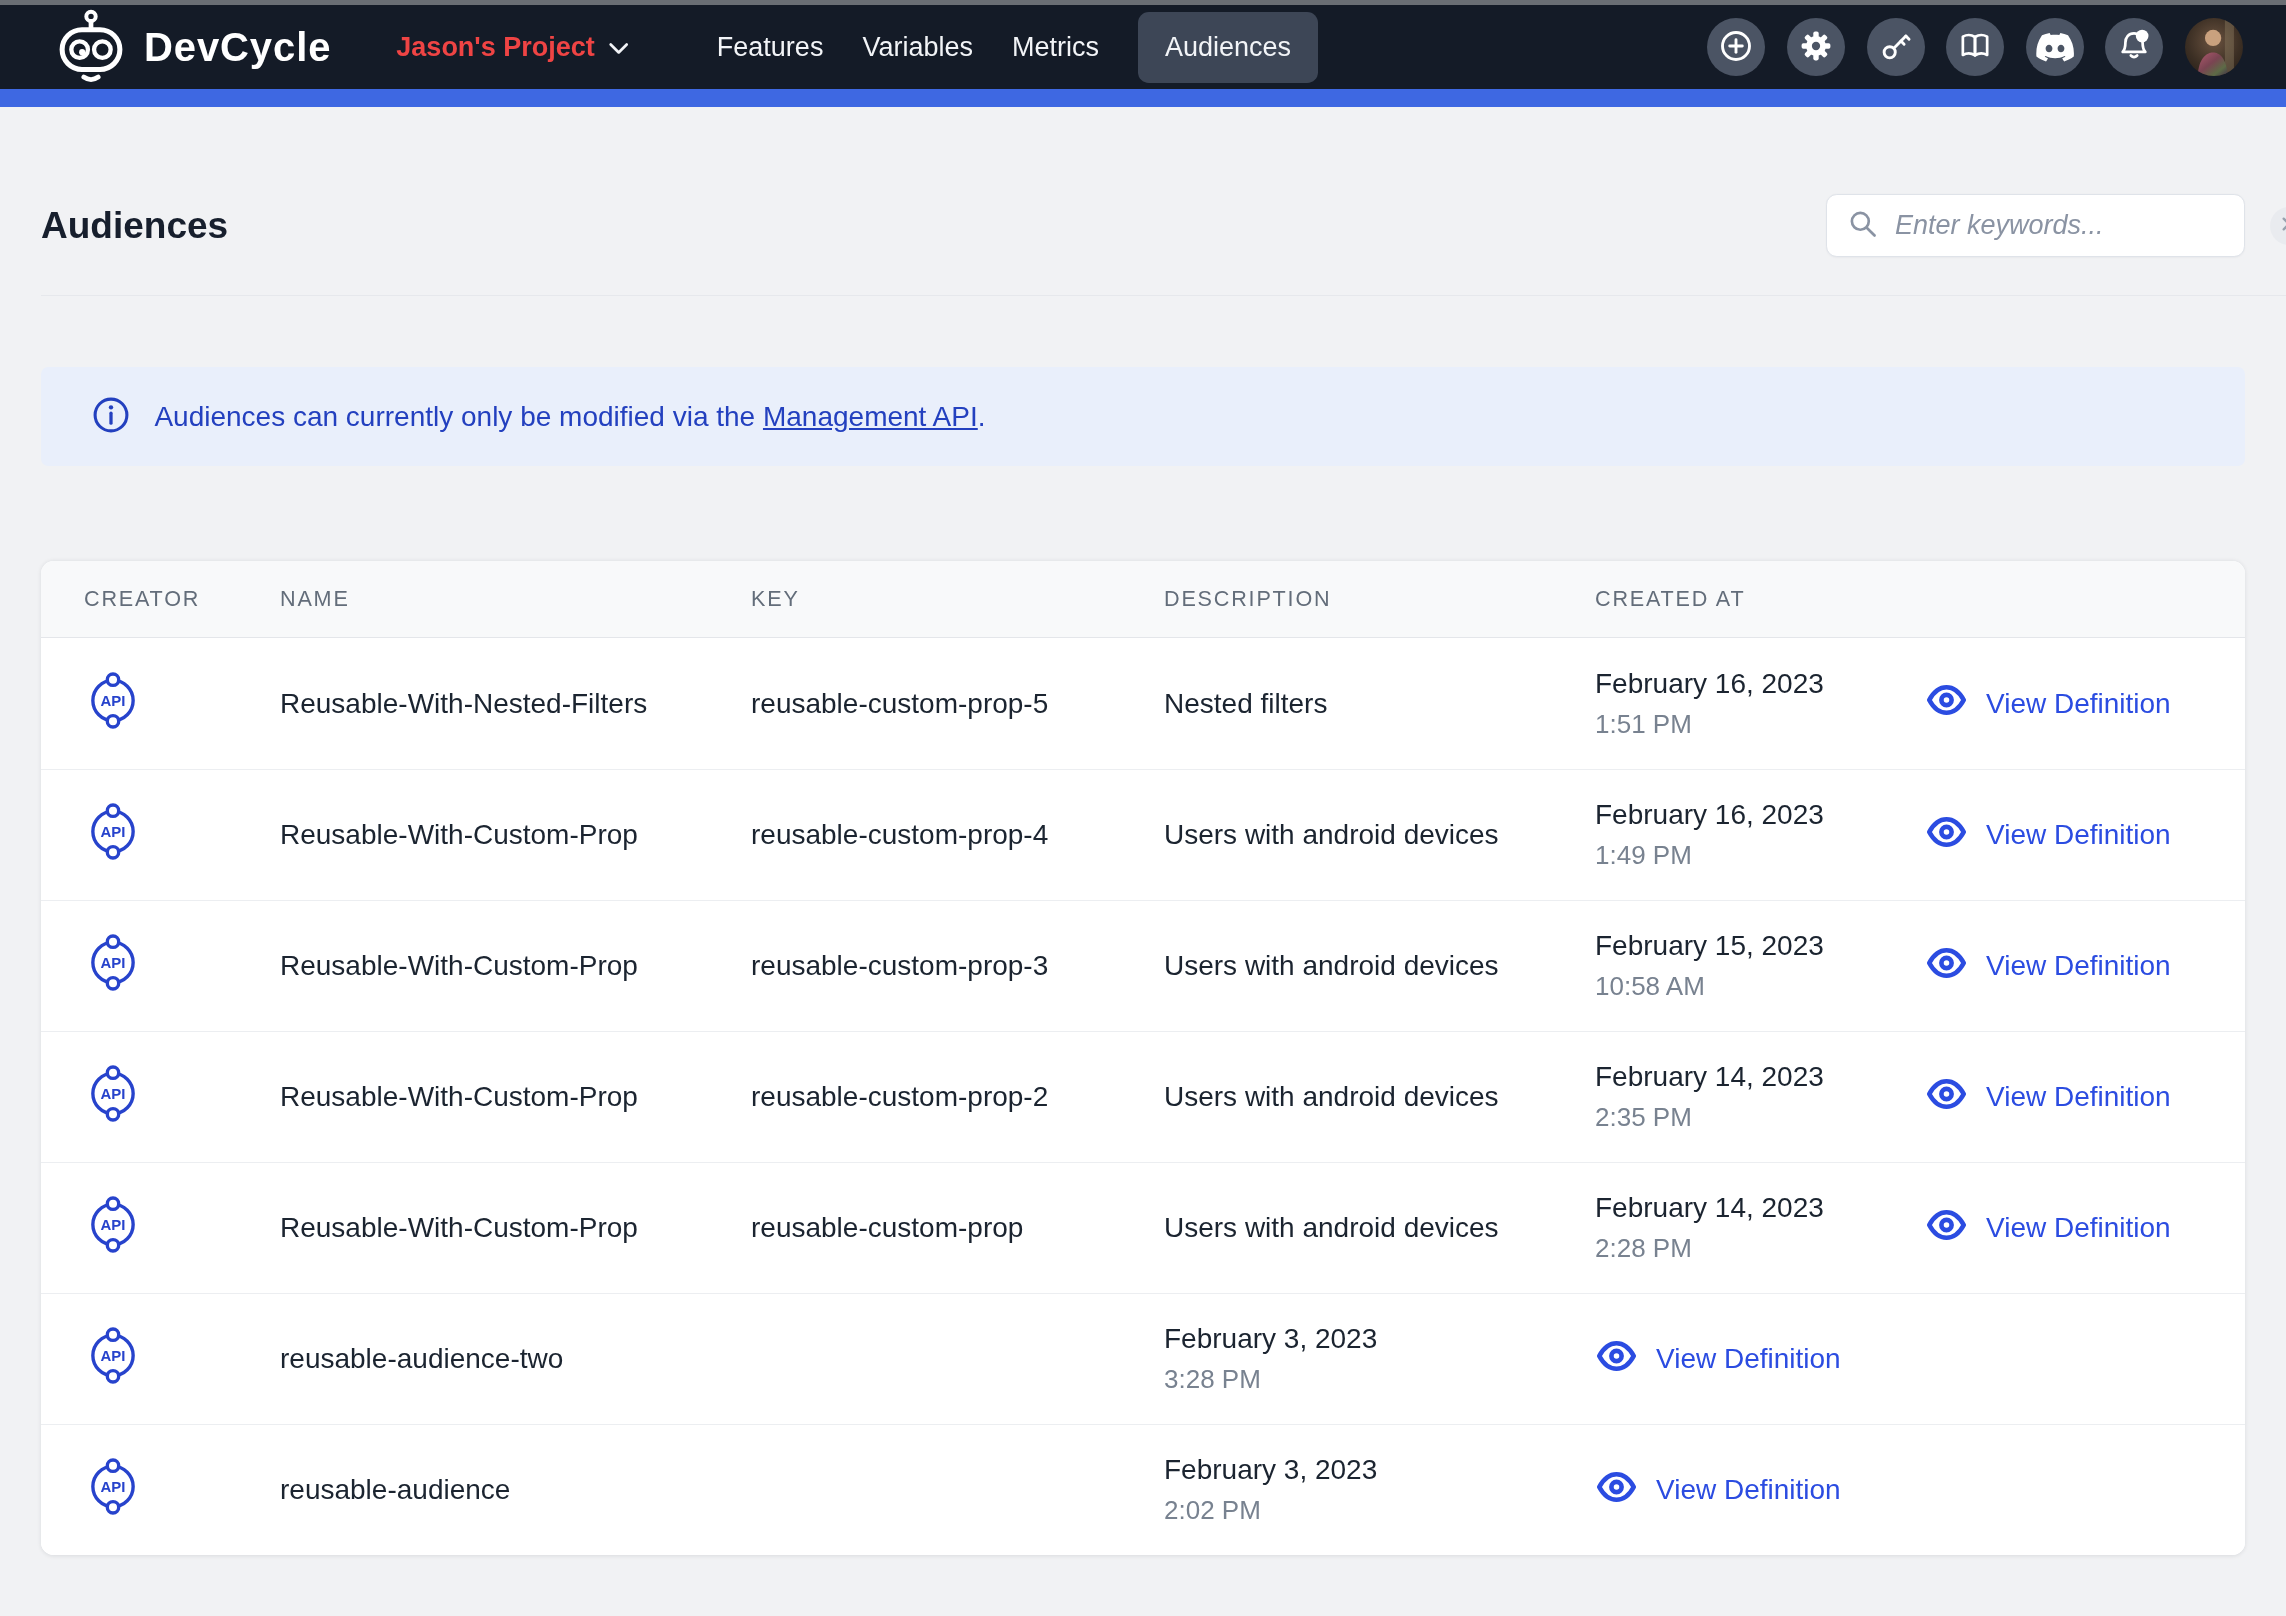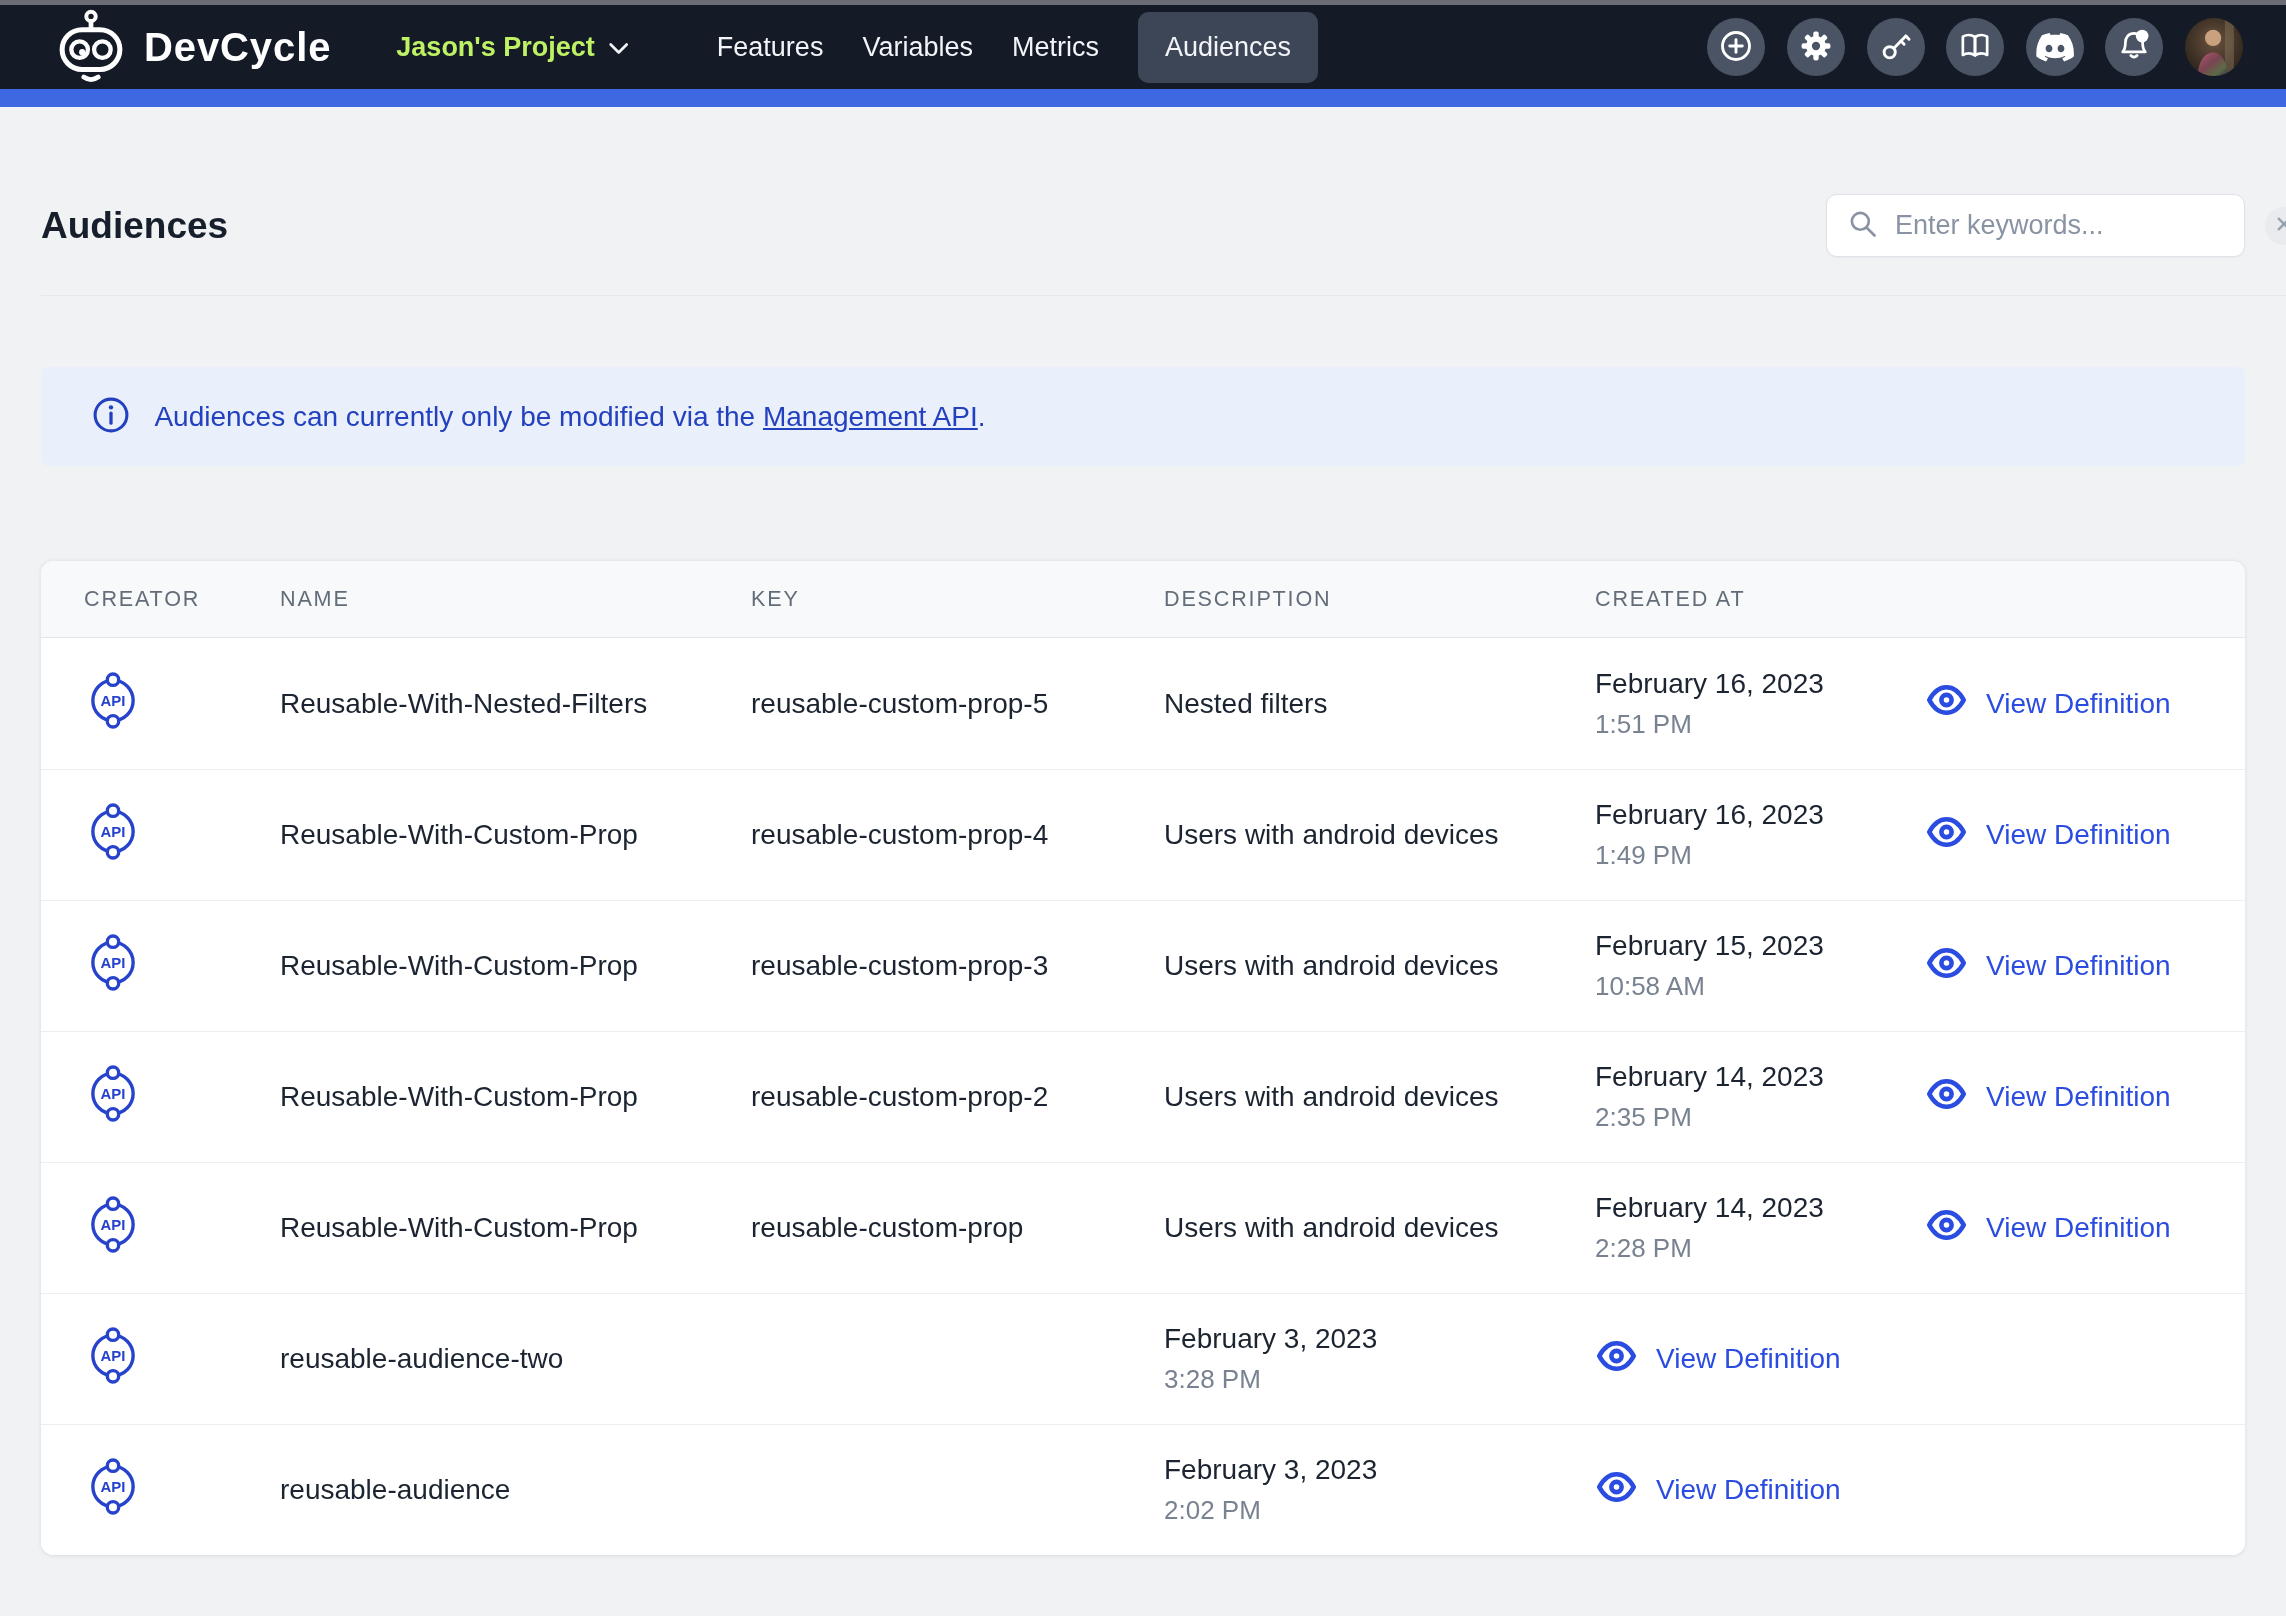--- a/index.html
+++ b/index.html
@@ -12,21 +12,21 @@
 
   
   .navbar {
     height:84px; background:#141b27; display:flex; align-items:center;
     padding:0 43px 0 54px;
   }
   .brand { display:flex; align-items:center; gap:16px; cursor:pointer; }
   .brand-name { color:#ffffff; font-size:40px; font-weight:700; letter-spacing:0.9px; }
   .project-select {
     margin-left:65px; display:flex; align-items:center; gap:12.6px;
-    color:#bef264; font-size:27px; font-weight:600; cursor:pointer;
+    color:#ef4444; font-size:27px; font-weight:600; cursor:pointer;
   }
   .nav-links { display:flex; align-items:center; margin-left:86px; gap:39px; }
   .nav-link { color:#f2f4f7; font-size:27px; font-weight:500; cursor:pointer; }
   .nav-link.active {
     background:#3d4656; padding:20px 27px; border-radius:10.8px;
   }
   .nav-right { margin-left:auto; display:flex; align-items:center; gap:21.6px; }
   .icon-circle {
     width:58px; height:58px; border-radius:50%; background:#4b5464;
     display:flex; align-items:center; justify-content:center; cursor:pointer;
@@ -40,21 +40,21 @@
     margin:86px 41px 0 41px; height:65px;
   }
   .page-title { font-size:37px; font-weight:700; color:#171f2d; }
   .searchbox {
     width:419px; height:63px; background:#ffffff; border:1.8px solid #dfe3e9;
     border-radius:10.8px; display:flex; align-items:center; padding:0 12.6px 0 20px; gap:16px;
     box-shadow:0 0.9px 1.8px rgba(20,27,39,0.04);
   }
   .searchbox input {
     border:none; outline:none; flex:1; font-size:27px; color:#6d28d9;
-    font-family:inherit; background:transparent;
+    font-family:inherit; background:transparent;font-style:italic;
   }
   .searchbox input::placeholder { color:#8a93a3; }
   .clear-btn {
     width:38px; height:38px; border-radius:50%; background:#e9ebef;
     display:flex; align-items:center; justify-content:center; cursor:pointer; flex:0 0 auto;
   }
   .head-divider { border:none; border-top:1.8px solid #e6e8ec; margin:37px 0 0 41px; }
 
   
   .banner {

